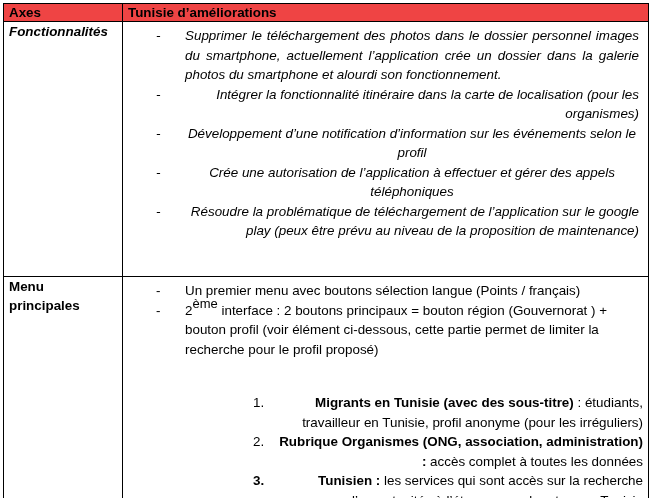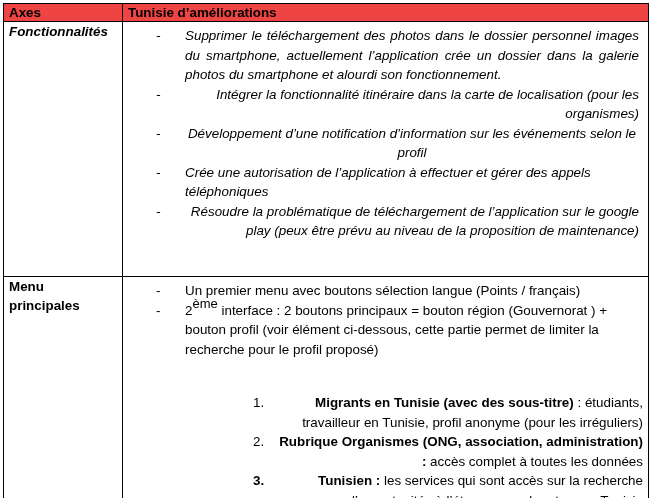--- a/index.html
+++ b/index.html
@@ -49,21 +49,21 @@
     <th>Axes</th>
     <th>Tunisie d’améliorations</th>
   </tr>
   <tr class="row1">
     <td class="axe">Fonctionnalités</td>
     <td>
       <ul class="dash">
         <li>Supprimer le téléchargement des photos dans le dossier personnel images du smartphone, actuellement l’application crée un dossier dans la galerie photos du smartphone et alourdi son fonctionnement.</li>
         <li style="text-align:right">Intégrer la fonctionnalité itinéraire dans la carte de localisation (pour les organismes)</li>
         <li style="text-align:center">Développement d’une notification d’information sur les événements selon le profil</li>
-        <li style="text-align:left">Crée une autorisation de l’application à effectuer et gérer des appels téléphoniques</li>
+        <li style="text-align:center">Crée une autorisation de l’application à effectuer et gérer des appels téléphoniques</li>
         <li style="text-align:right">Résoudre la problématique de téléchargement de l’application sur le google play (peux être prévu au niveau de la proposition de maintenance)</li>
       </ul>
     </td>
   </tr>
   <tr class="row2">
     <td class="axe">
       <div>Menu</div>
       <div>principales</div>
     </td>
     <td>

